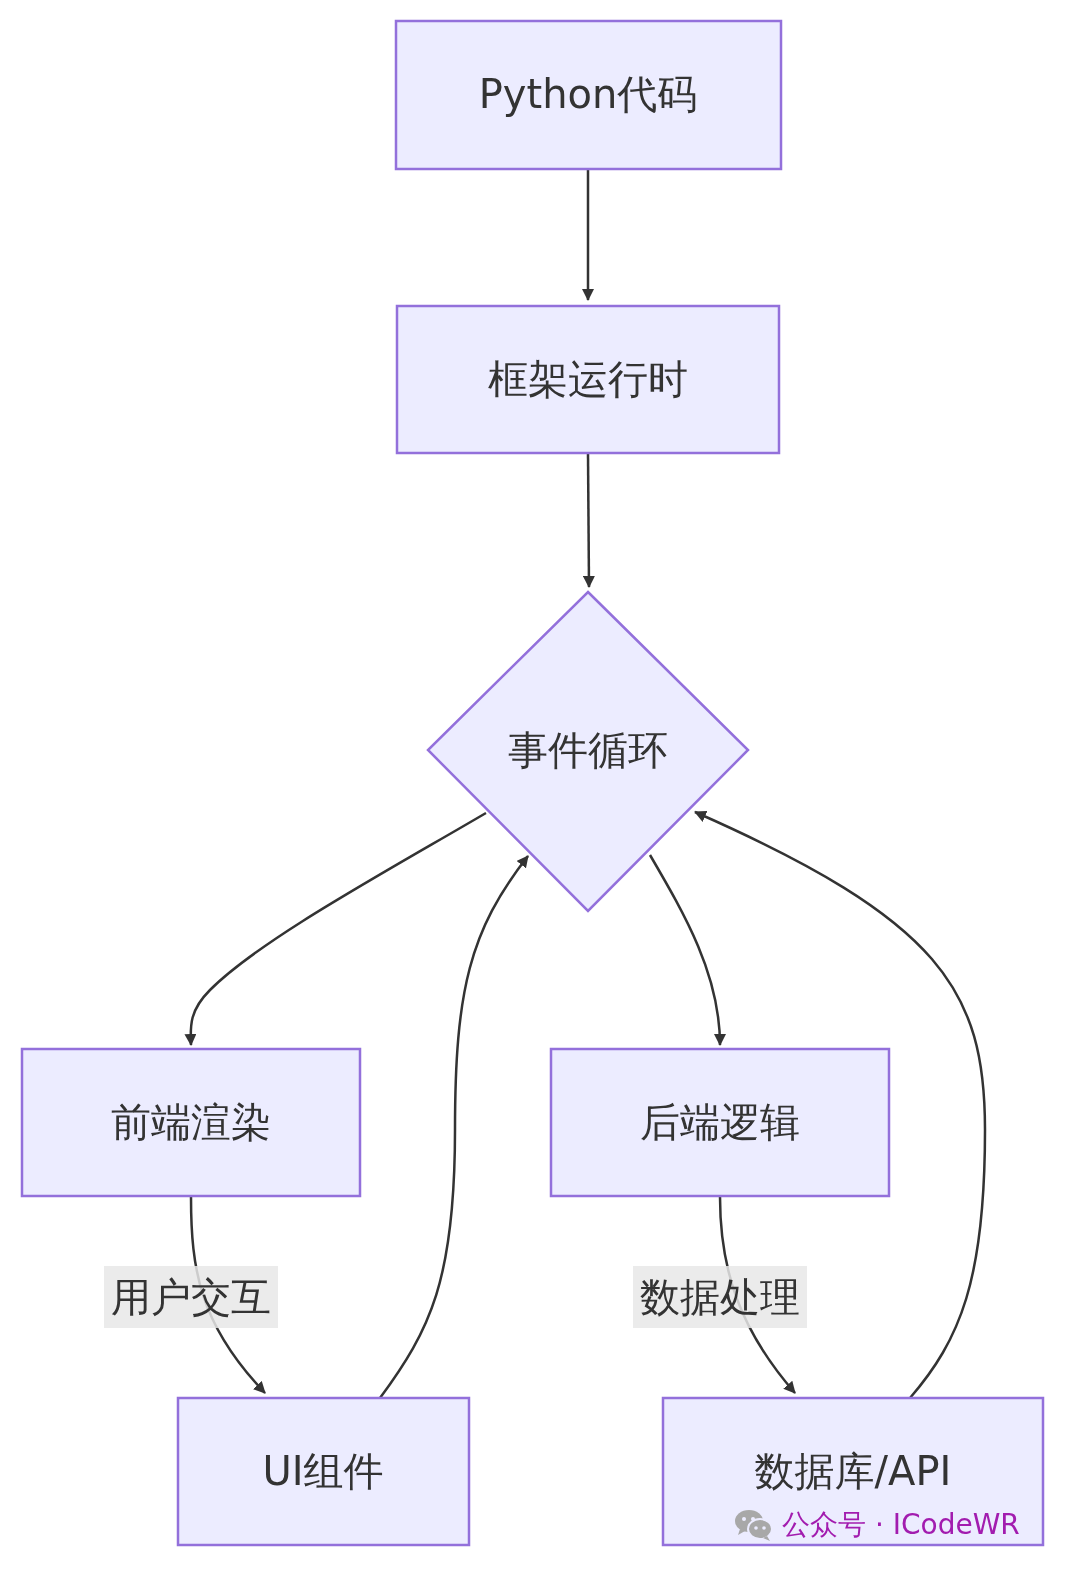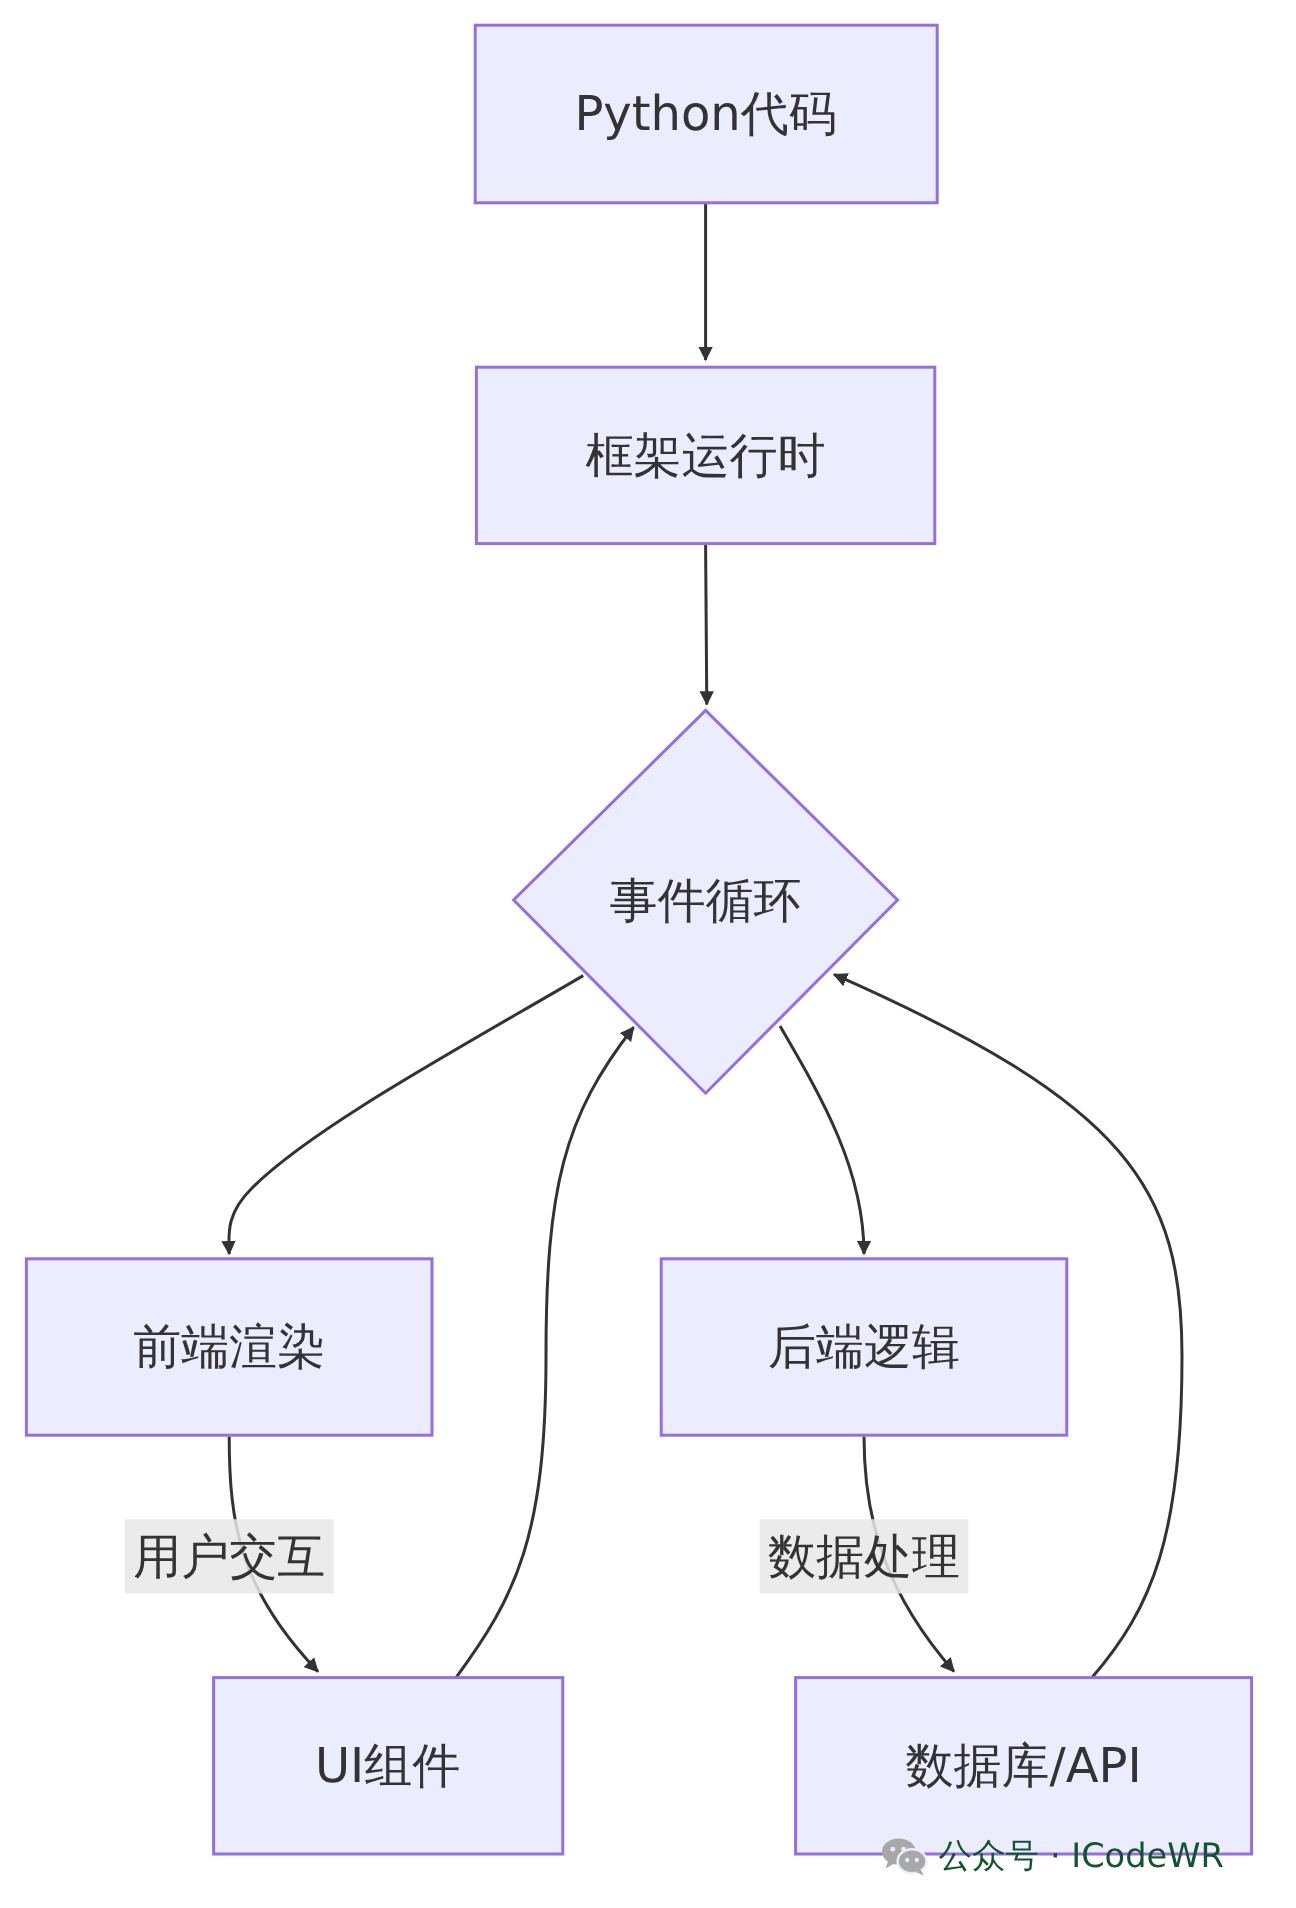--- a/index.html
+++ b/index.html
@@ -5,21 +5,21 @@
   html, body { margin:0; padding:0; background:#ffffff; }
   body { width:1080px; height:1590px; position:relative; overflow:hidden;
          font-family:"DejaVu Sans","Liberation Sans",sans-serif; }
   svg#diagram { position:absolute; left:0; top:0; }
   .node-rect { fill:#ECECFF; stroke:#9370DB; stroke-width:2.5; }
   .node-text { fill:#333333; font-size:40px; font-family:"DejaVu Sans","Liberation Sans",sans-serif; }
   .edge { fill:none; stroke:#333333; stroke-width:2.5; }
   .edge-label-bg { fill:#E8E8E8; opacity:0.85; }
   .edge-label { fill:#333333; font-size:40px; font-family:"DejaVu Sans","Liberation Sans",sans-serif; }
   .watermark { position:absolute; left:734px; top:1506px; display:flex; align-items:center;
-               color:#14532d; font-size:28px; font-family:"DejaVu Sans","Liberation Sans",sans-serif;margin-top:22px; }
+               color:#a21caf; font-size:28px; font-family:"DejaVu Sans","Liberation Sans",sans-serif; }
   .wm-icon { width:40px; height:34px; margin-right:8px; position:relative; }
 </style>
 </head>
 <body>
 
 <svg id="diagram" width="1080" height="1590" viewBox="0 0 1080 1590">
   <defs>
     <marker id="arrow" viewBox="0 0 12 12" refX="11" refY="6" markerWidth="12" markerHeight="12" markerUnits="userSpaceOnUse" orient="auto">
       <path d="M0,0 L12,6 L0,12 z" fill="#333333"></path>
     </marker>

